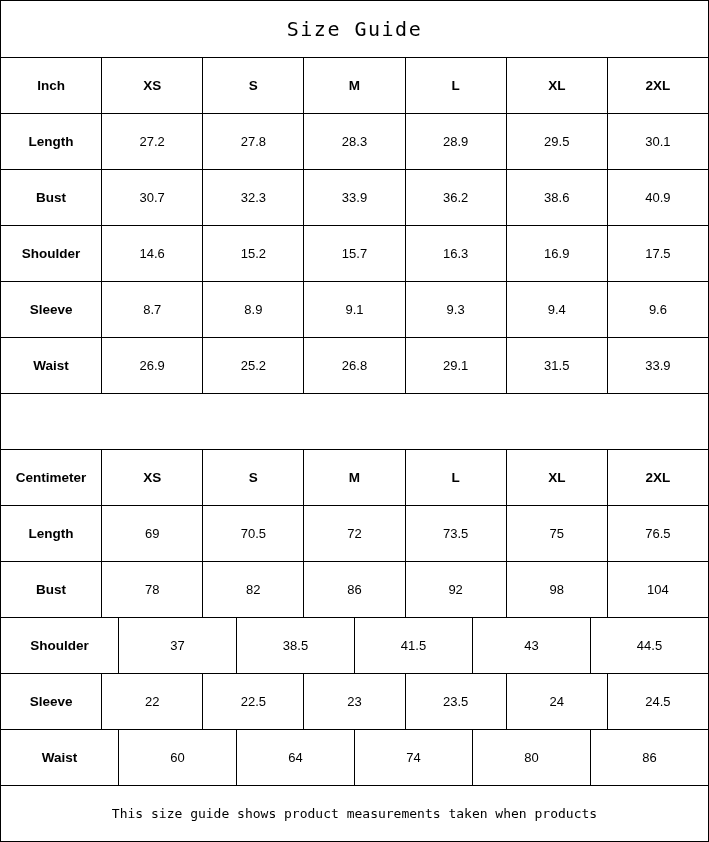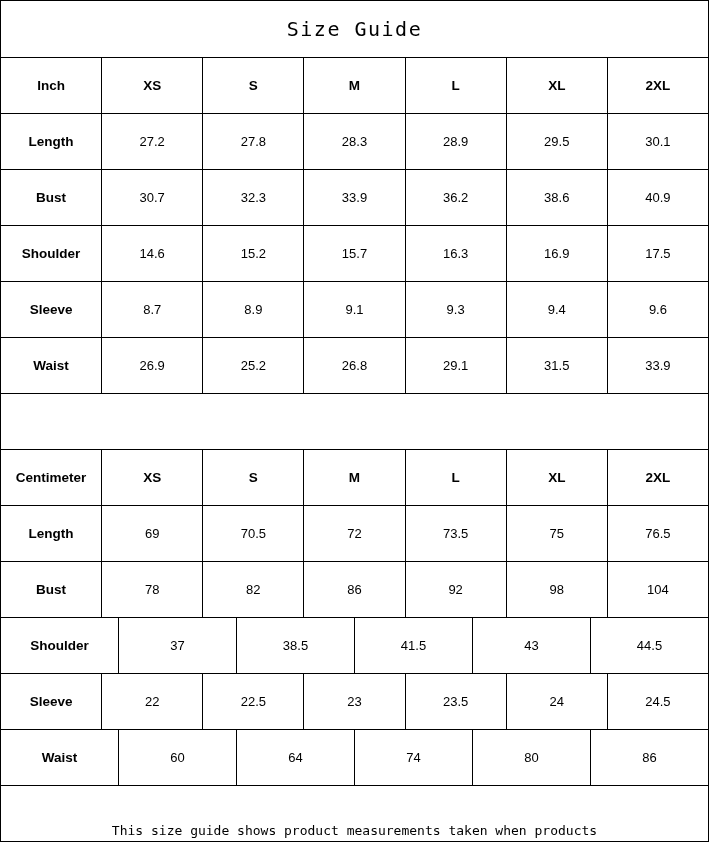--- a/index.html
+++ b/index.html
@@ -99,21 +99,21 @@
 
   
   .footer-row {
     flex: 1 1 auto;
     box-sizing: border-box;
     border-right: 1px solid #000000;
     border-bottom: 1px solid #000000;
     display: flex;
     flex-direction: column;
     align-items: center;
-    justify-content: flex-end;
+    justify-content: center;
     padding: 0 10px;
   }
 
   .footer-line {
     font-family: "DejaVu Sans Mono", "Liberation Mono", monospace;
     font-size: 13px;
     font-weight: 400;
     line-height: 20px;
     letter-spacing: 0px;
     text-align: center;

